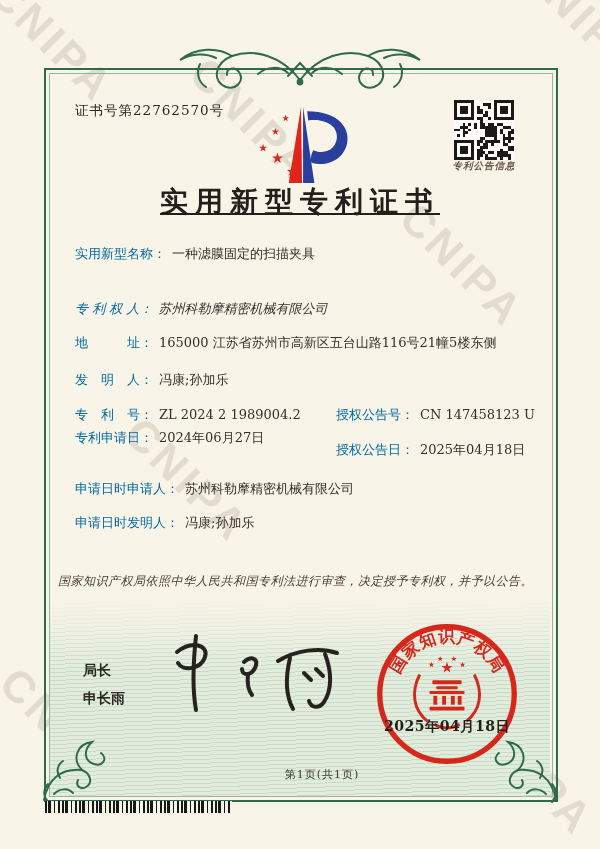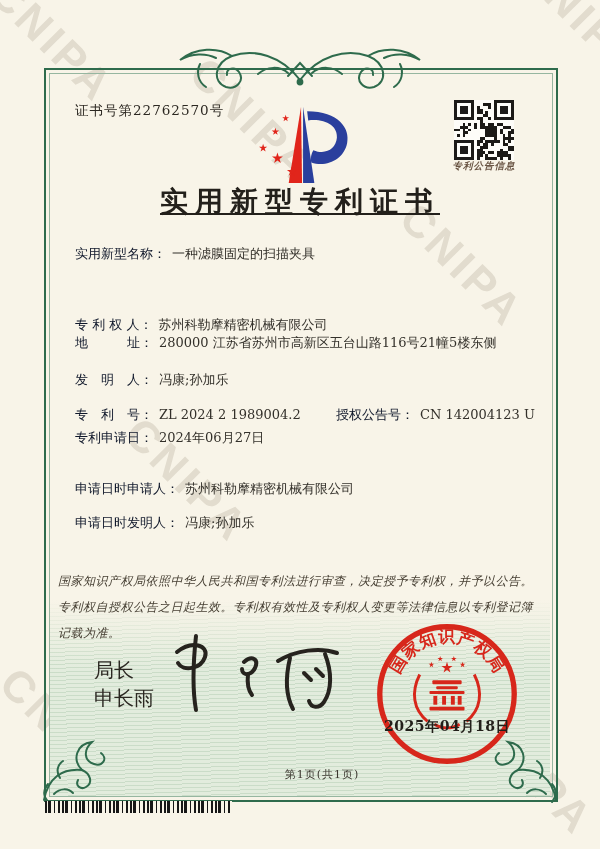--- a/index.html
+++ b/index.html
@@ -29,29 +29,29 @@
 
   .qr-block{position:absolute;left:432px;top:100px;width:104px;text-align:center;}
   .qr-svg{display:block;margin:0 auto;width:60px;height:60px;background:#fdfcf8;}
   .qr-label{font-size:9.5px;font-style:italic;font-weight:bold;
             color:#6a5544;letter-spacing:1px;}
 
   .title{position:absolute;left:0;top:183px;width:600px;text-align:center;
          font-size:28px;font-weight:bold;letter-spacing:7px;color:#23201b;text-decoration:underline;}
 
   .field{position:absolute;left:75px;font-size:13px;color:#33302a;white-space:nowrap;}
-  .field .lbl{color:#0f172a;}
+  .field .lbl{color:#0369a1;}
   .field .val{margin-left:6px;}
   .col2{left:336px;}
 
   .statement{position:absolute;left:58px;top:568px;width:484px;text-align:left;
              font-size:12px;line-height:26px;color:#453e32;font-style:italic;letter-spacing:0.5px;}
 
-  .director{position:absolute;left:94px;top:656px;font-family:"Liberation Sans",sans-serif;
-            font-size:20px;font-weight:normal;color:#2a2username6;line-height:28px;color:#2b2822;}
+  .director{position:absolute;left:83px;top:656px;font-family:"Liberation Sans",sans-serif;
+            font-size:14px;font-weight:bold;color:#2a2username6;line-height:28px;color:#2b2822;}
   .sig-svg{position:absolute;left:162px;top:624px;width:178px;height:98px;}
 
   .seal{position:absolute;left:371px;top:618px;width:152px;height:152px;}
 
   .footer{position:absolute;left:0;top:767px;width:600px;text-align:center;
           font-size:11px;color:#3a362e;letter-spacing:1px;padding-left:22px;}
 
   .barcode{position:absolute;left:45px;top:801px;width:187px;height:12px;
            background:repeating-linear-gradient(90deg,
              #171717 0 2px, #f8f4e8 2px 3px,
@@ -275,48 +275,50 @@
       </g>
     </svg>
     <div class="qr-label">专利公告信息</div>
   </div>
 
   <div class="title">实用新型专利证书</div>
 
   <div class="field" style="top:245px;">
     <span class="lbl">实用新型名称：</span><span class="val">一种滤膜固定的扫描夹具</span>
   </div>
-  <div class="field" style="top:316px;">
+  <div class="field" style="top:300px;font-style:italic;">
     <span class="lbl">专 利 权 人：</span><span class="val">苏州科勒摩精密机械有限公司</span>
   </div>
   <div class="field" style="top:334px;">
-    <span class="lbl">地　　　址：</span><span class="val">280000 江苏省苏州市高新区五台山路116号21幢5楼东侧</span>
+    <span class="lbl">地　　　址：</span><span class="val">165000 江苏省苏州市高新区五台山路116号21幢5楼东侧</span>
   </div>
   <div class="field" style="top:371px;">
     <span class="lbl">发　明　人：</span><span class="val">冯康;孙加乐</span>
   </div>
   <div class="field" style="top:406px;">
     <span class="lbl">专　利　号：</span><span class="val">ZL 2024 2 1989004.2</span>
   </div>
   <div class="field col2" style="top:406px;">
-    <span class="lbl">授权公告号：</span><span class="val">CN 142004123 U</span>
+    <span class="lbl">授权公告号：</span><span class="val">CN 147458123 U</span>
   </div>
   <div class="field" style="top:429px;text-align:right;">
     <span class="lbl">专利申请日：</span><span class="val">2024年06月27日</span>
   </div>
+  <div class="field col2" style="top:441px;">
+    <span class="lbl">授权公告日：</span><span class="val">2025年04月18日</span>
+  </div>
   <div class="field" style="top:480px;">
     <span class="lbl">申请日时申请人：</span><span class="val">苏州科勒摩精密机械有限公司</span>
   </div>
   <div class="field" style="top:514px;">
     <span class="lbl">申请日时发明人：</span><span class="val">冯康;孙加乐</span>
   </div>
 
   <div class="statement">
     <div>国家知识产权局依照中华人民共和国专利法进行审查，决定授予专利权，并予以公告。</div>
-    <div>专利权自授权公告之日起生效。专利权有效性及专利权人变更等法律信息以专利登记簿记载为准。</div>
   </div>
 
   <div class="director">
     <div>局长</div>
     <div>申长雨</div>
   </div>
 
   <svg class="sig-svg" viewBox="0 0 178 98">
     <g stroke="#26231e" stroke-width="4" fill="none" stroke-linecap="round" stroke-linejoin="round">
       <path d="M34,12 C31,40 30,64 34,86"></path>

